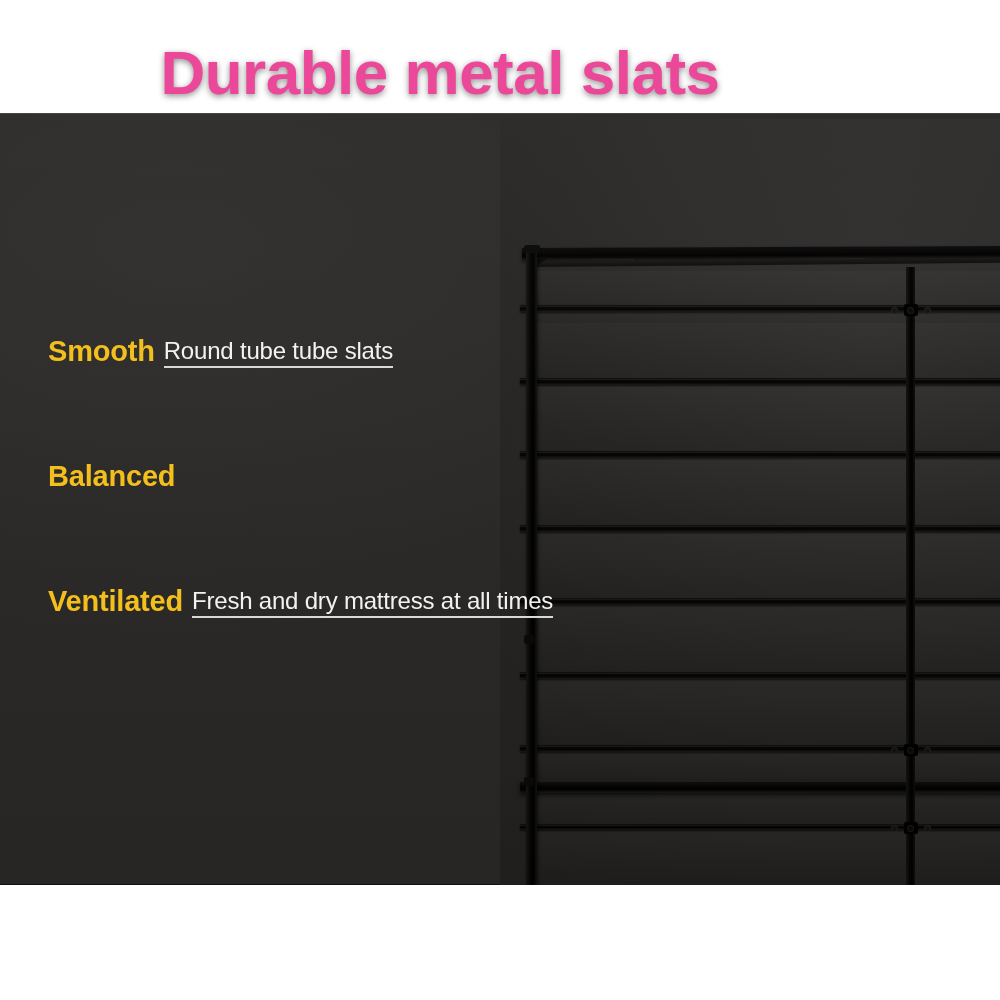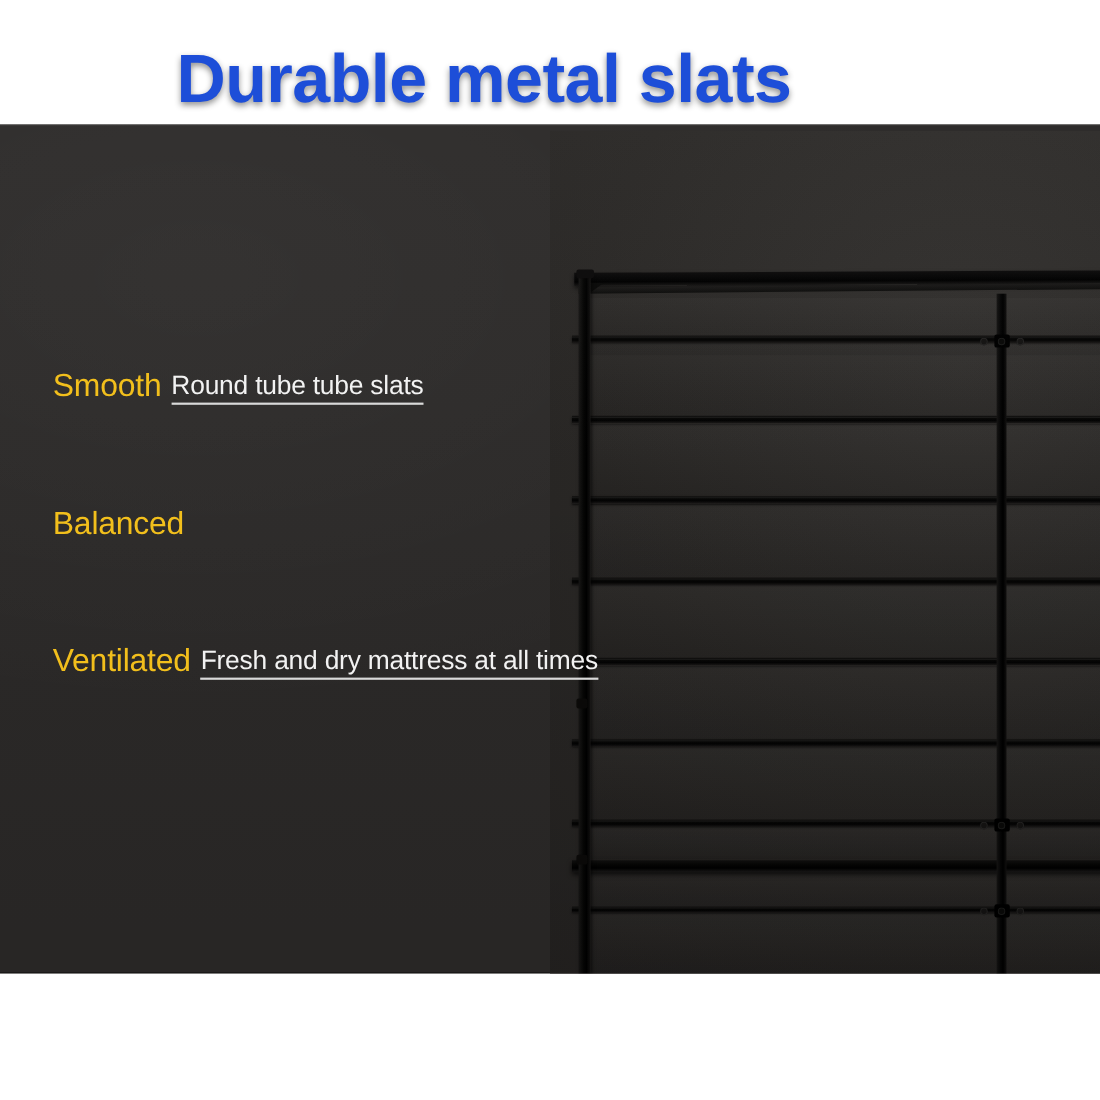--- a/index.html
+++ b/index.html
@@ -54,21 +54,21 @@
     background: rgba(0,0,0,0.55);
   }
 
   
   .headline {
     position: absolute;
     left: 0;
     top: 42px;
     width: 880px;
     text-align: center;
-    color: #1d4ed8;
+    color: #ec4899;
     font-family: "Liberation Sans", sans-serif;
     font-size: 62px;
     font-weight: bold;
     letter-spacing: -0.5px;
     line-height: 1;
     white-space: nowrap;
     text-shadow: 0 2px 6px rgba(0,0,0,0.45);
   }
 
   
@@ -81,21 +81,21 @@
   .feature-row {
     position: relative;
     height: 125px;
     display: flex;
     align-items: flex-end;
     white-space: nowrap;
   }
   .feature-label {
     color: #f2bf1c;
     font-size: 29px;
-    font-weight: normal;
+    font-weight: bold;
     line-height: 1;
     letter-spacing: -0.2px;
     padding-bottom: 2px;
   }
   .feature-desc-wrap {
     margin-left: 9px;
     border-bottom: 2px solid #d9d9d9;
     padding-bottom: 3px;
   }
   .feature-desc {

